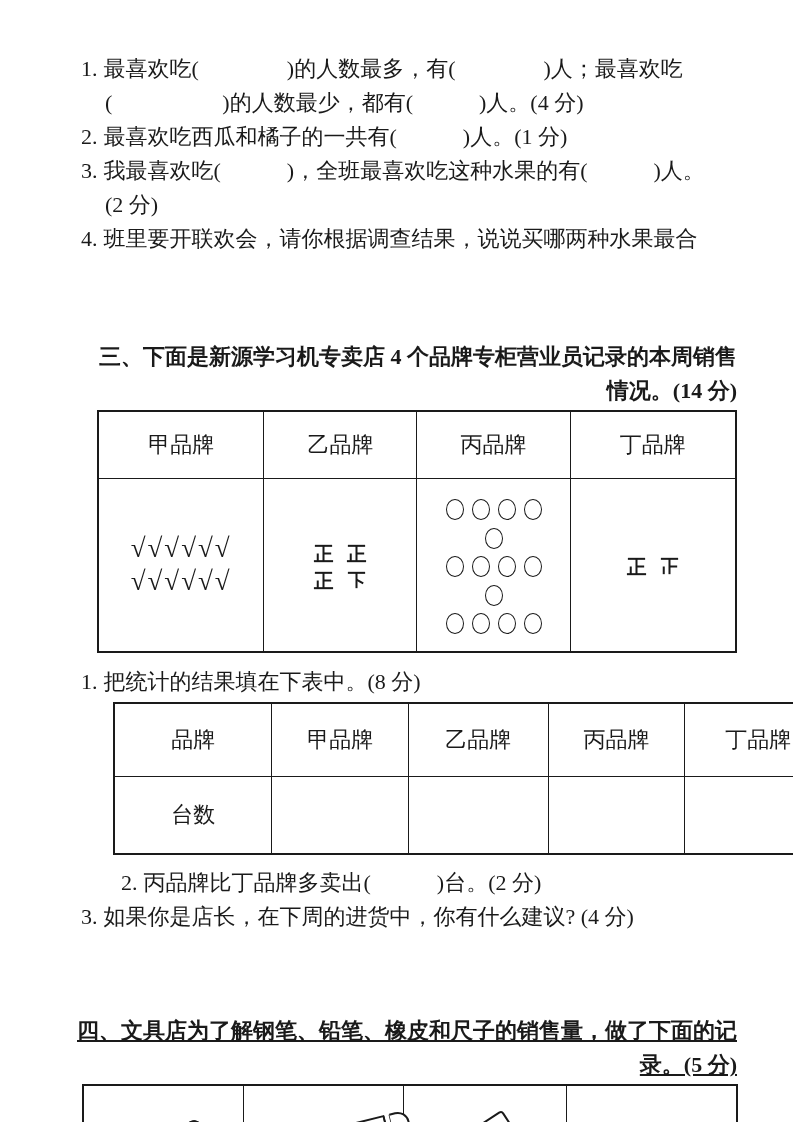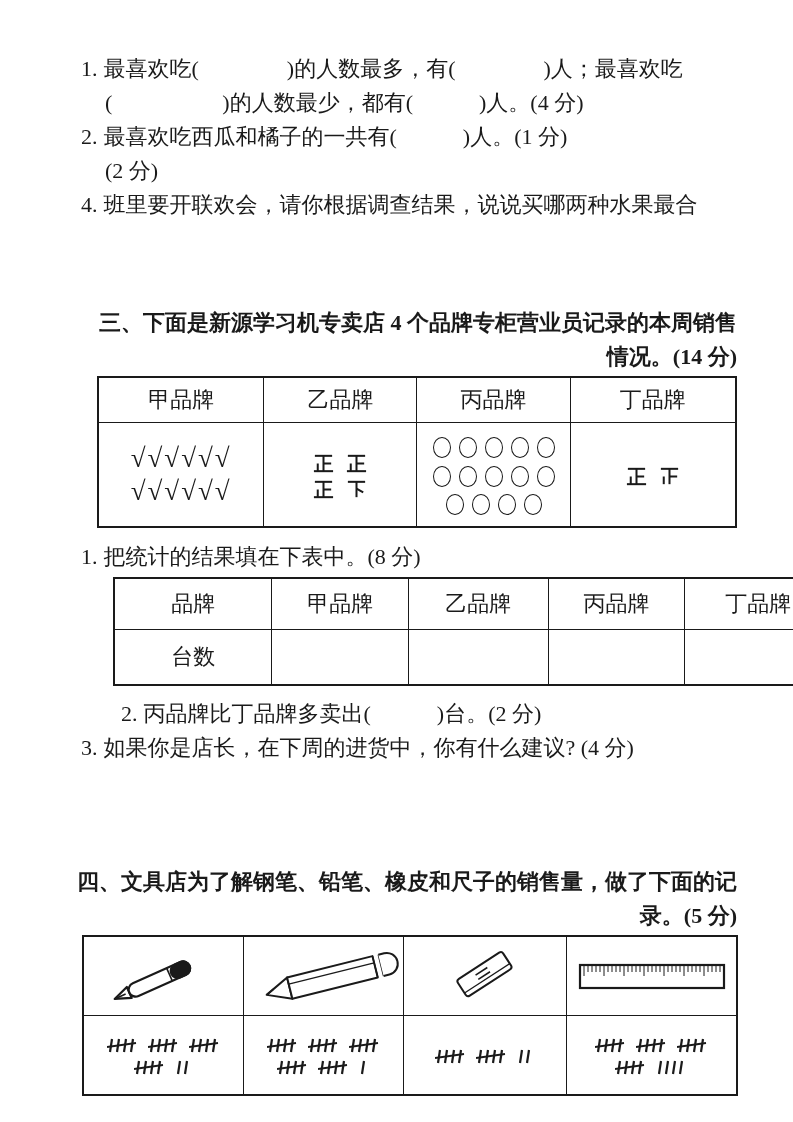--- a/index.html
+++ b/index.html
@@ -14,21 +14,21 @@
   .qitem{padding-left:24px;}
   .qitem .l1{text-indent:-24px;}
   .qitem .qno{margin-right:6px;}
 
   
   .sec-heading{margin-left:-33px;padding-left:33px;font-weight:bold;text-align:right;}
   .sec-heading .l1{text-indent:-33px;}
 
   table{border-collapse:collapse;table-layout:fixed;}
   td{border:1.5px solid #1a1a1a;text-align:center;vertical-align:middle;
-     font-size:22px;padding:4px;}
+     font-size:22px;padding:15px;}
   .tbl{border:2px solid #1a1a1a;}
 
   
   .record-table{margin-top:2px;margin-left:16px;width:640px;}
   .record-table .hdr td{height:36px;}
   .record-table .bodyrow td{height:95px;}
 
   .check-line{font-size:27px;line-height:33px;letter-spacing:2px;white-space:nowrap;}
   .zheng-line{line-height:26px;}
   .zheng-line svg{margin:0 5px;vertical-align:middle;}
@@ -42,38 +42,39 @@
   .result-table .hdr td{height:42px;}
   .result-table .bodyrow td{height:46px;}
 
   
   .tally-table{margin-top:2px;margin-left:1px;width:656px;}
   .tally-table td{height:70px;}
   .tally-line{line-height:22px;white-space:nowrap;}
   .tally-line svg{margin:0 5px;vertical-align:middle;}
 
   .gap-sec3{margin-top:84px;}
-  .gap-sec4{margin-top:100px;}
+  .gap-sec4{margin-top:80px;text-decoration:underline;}
   .q-follow{margin-top:11px;margin-left:40px;}
   .icon-svg{display:block;margin:0 auto;}
 </style>
 </head>
 <body>
 
 <div class="page">
 
   <div>
     <div class="qitem">
       <div class="l1"><span class="qno">1.</span><span>最喜欢吃(　　　　)的人数最多，有(　　　　)人；最喜欢吃</span></div>
       <div class="l2">(　　　　　)的人数最少，都有(　　　)人。(4 分)</div>
     </div>
     <div class="qitem">
       <div class="l1"><span class="qno">2.</span><span>最喜欢吃西瓜和橘子的一共有(　　　)人。(1 分)</span></div>
     </div>
     <div class="qitem">
+      <div class="l1"><span class="qno">3.</span><span>我最喜欢吃(　　　)，全班最喜欢吃这种水果的有(　　　)人。</span></div>
       <div class="l2">(2 分)</div>
     </div>
     <div class="qitem">
       <div class="l1"><span class="qno">4.</span><span>班里要开联欢会，请你根据调查结果，说说买哪两种水果最合</span></div>
     </div>
   </div>
 
   <div class="sec-heading gap-sec3">
     <div class="l1"><span>三、</span><span>下面是新源学习机专卖店 4 个品牌专柜营业员记录的本周销售</span></div>
     <div>情况。(14 分)</div>

